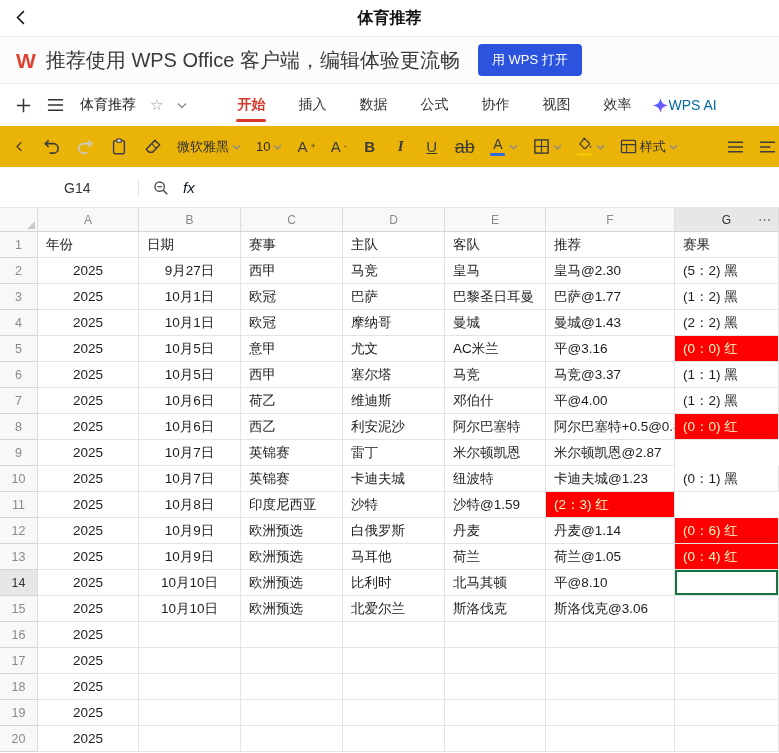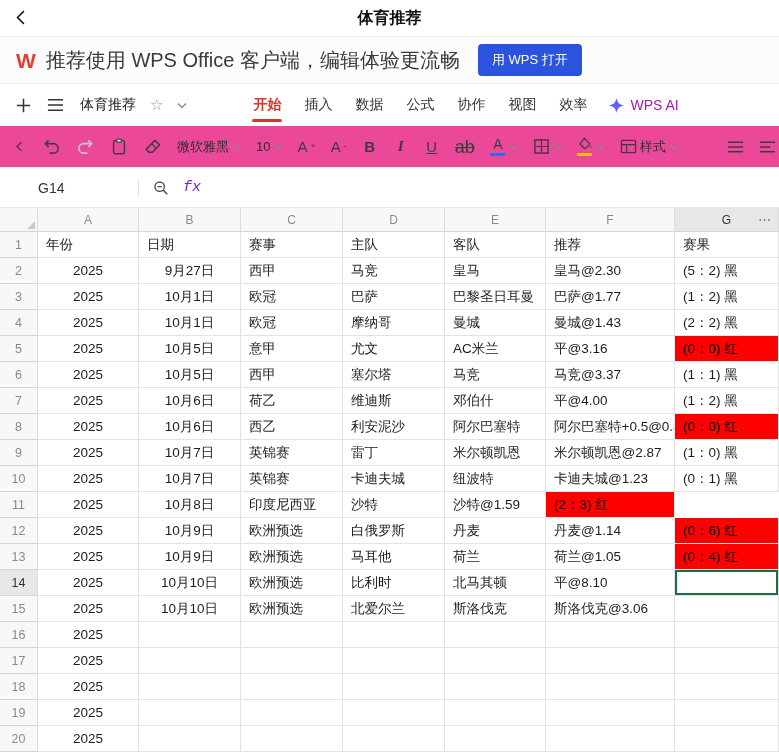--- a/index.html
+++ b/index.html
@@ -18,67 +18,67 @@
   .logo{color:#E2402F;font-weight:900;font-size:21px;margin-right:10px;line-height:1}
   .banner-text{font-size:20px;color:#3a3a3a}
   .open-btn{margin-left:18px;background:var(--button-blue,#2B53DE);color:#fff;font-size:13px;border:none;
             border-radius:4px;padding:7px 14px;cursor:pointer;font-family:inherit}
 
   
   .menubar{flex:0 0 42px;display:flex;align-items:center;padding:0 14px;background:#fff}
   .mb-left{display:flex;align-items:center;gap:14px}
   .fname{font-size:14px;color:#222;margin-left:2px}
   .star{font-size:15px;color:#9a9a9a;cursor:pointer}
-  .tabs{display:flex;gap:19px;margin-left:64px;height:42px}
+  .tabs{display:flex;gap:29px;margin-left:48px;height:42px}
   .tab{height:42px;display:flex;align-items:center;position:relative;font-size:14px;color:#333;
        padding:0 2px;cursor:pointer;white-space:nowrap}
   .tab.active{color:var(--tab-active,#D6372B);font-weight:600}
   .tab.active::after{content:"";position:absolute;left:1px;right:1px;bottom:4px;height:3px;
        border-radius:2px;background:var(--tab-active,#D6372B)}
-  .ai-tab{display:flex;align-items:center;gap:6px;margin-left:20px;font-size:14px;color:#a21caf;cursor:pointer}
-
-  
-  .toolbar{flex:0 0 42px;display:flex;align-items:center;gap:15px;padding:0 12px;background:#ec4899;
+  .ai-tab{display:flex;align-items:center;margin-left:20px;font-size:14px;color:#0369a1;cursor:pointer}
+
+  
+  .toolbar{flex:0 0 42px;display:flex;align-items:center;gap:15px;padding:0 12px;background:#eab308;
            overflow:hidden;border-bottom:1px solid #F4F4F4}
   .tbtn{display:flex;align-items:center;gap:3px;cursor:pointer;flex:0 0 auto}
   .ticon{font-size:15px;color:#3c3c3c;display:flex;align-items:center;justify-content:center;min-width:16px;line-height:1}
   .b{font-weight:800}
   .i{font-style:italic;font-family:"Liberation Serif",serif;font-weight:600}
   .u{text-decoration:underline}
   .ab{text-decoration:line-through;font-size:18px}
   .sup{font-size:9px;vertical-align:super;line-height:1}
   .small-label{font-size:13px;color:#2e2e2e;white-space:nowrap}
   .stack{display:flex;flex-direction:column;align-items:center;gap:2px}
   .colorbar{width:15px;height:3px;border-radius:1px}
   .align-group{margin-left:auto;display:flex;gap:15px}
   .cut{margin-right:-9px}
 
   
   .formulabar{flex:0 0 40px;display:flex;align-items:center;background:#fff;border-bottom:1px solid #E6E6E6}
-  .cellref{padding-left:38px;width:138px;font-size:14px;color:#333}
+  .cellref{padding-left:64px;width:138px;font-size:14px;color:#333}
   .vdiv{width:1px;height:18px;background:#E3E3E3}
   .fmag{margin:0 13px;display:flex;cursor:pointer}
-  .fx{font-family:Liberation Mono, monospace;font-style:italic;font-size:15px;color:#6d28d9;cursor:pointer}
+  .fx{font-family:Liberation Sans, sans-serif;font-style:italic;font-size:15px;color:#0f172a;cursor:pointer}
   .finput{flex:1;height:100%;cursor:text}
 
   
   .grid{flex:1;overflow:hidden;background:#fff}
   .srow{display:grid;grid-template-columns:38px 101px 102px 102px 102px 101px 129px 104px}
   .srow.shead .cell{height:24px;line-height:24px}
   .cell{height:26px;line-height:26px;font-size:13.5px;color:#1d1d1d;padding:0 8px;white-space:nowrap;
         overflow:hidden;border-right:1px solid #E4E4E4;border-bottom:1px solid #E4E4E4;background:#fff}
   .colhead,.rowhead,.corner{background:#F8F8F8;color:#8a8a8a;font-size:12px;text-align:center;padding:0;
         border-right:1px solid #DCDCDC;border-bottom:1px solid #D5D5D5;position:relative;cursor:pointer}
   .rowhead{font-size:12.5px}
   .selhead{background:#E7E7E7;color:#333}
   .corner .tri{position:absolute;right:2px;bottom:2px;width:0;height:0;
         border-left:8px solid transparent;border-bottom:8px solid #C9C9C9}
   .more{position:absolute;right:7px;top:0;color:#666;font-size:13px;cursor:pointer}
   .right{text-align:center}
-  .redcell{background:var(--result-red,#FE0000);color:#000000}
+  .redcell{background:var(--result-red,#FE0000);color:#fef9c3}
   .selcell{box-shadow:inset 0 0 0 2px var(--selection-green,#15713F)}
   .dcell{cursor:cell}
 </style>
 </head>
 <body>
 
 <div class="app">
 
   <header class="topbar">
     <span class="back">
@@ -354,21 +354,20 @@
         <div class="cell dcell redcell">(0：0) 红</div>
       </div>
       <div class="srow">
         <div class="cell rowhead">9</div>
         <div class="cell dcell right">2025</div>
         <div class="cell dcell right">10月7日</div>
         <div class="cell dcell">英锦赛</div>
         <div class="cell dcell">雷丁</div>
         <div class="cell dcell">米尔顿凯恩</div>
         <div class="cell dcell">米尔顿凯恩@2.87</div>
-        <div class="cell dcell">(1：0) 黑</div>
       </div>
       <div class="srow">
         <div class="cell rowhead">10</div>
         <div class="cell dcell right">2025</div>
         <div class="cell dcell right">10月7日</div>
         <div class="cell dcell">英锦赛</div>
         <div class="cell dcell">卡迪夫城</div>
         <div class="cell dcell">纽波特</div>
         <div class="cell dcell">卡迪夫城@1.23</div>
         <div class="cell dcell">(0：1) 黑</div>

